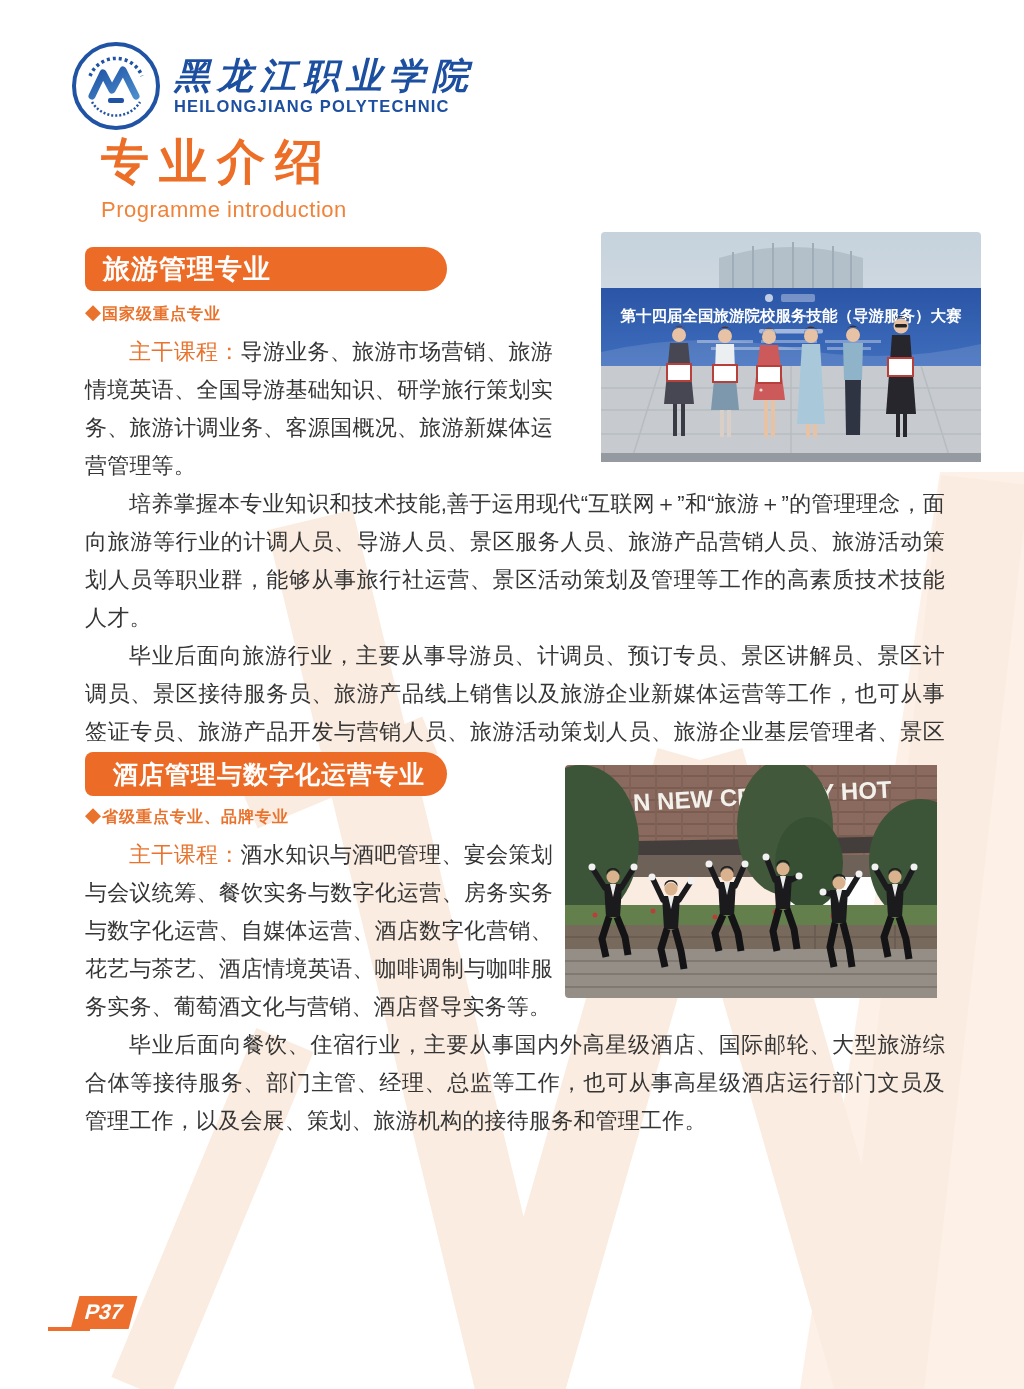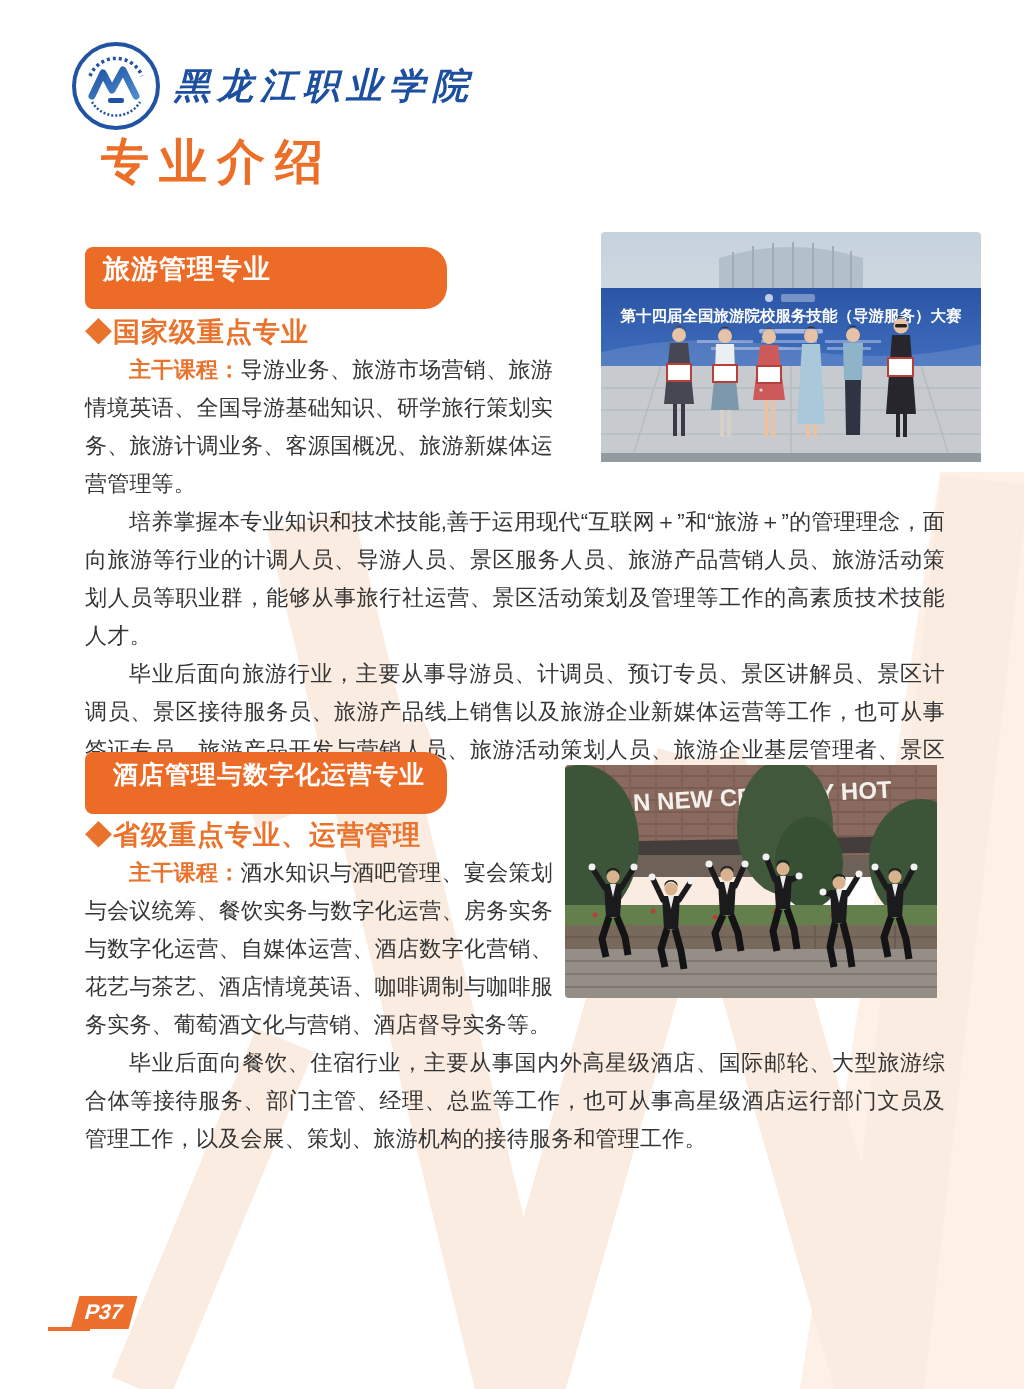--- a/index.html
+++ b/index.html
@@ -37,35 +37,35 @@
   .photo{
     width:380px; margin-left:12px; margin-right:-13px;
     border-radius:4px; overflow:hidden; display:block;
   }
   .photo svg{ display:block; }
   .sec1-photo{ height:215px; }
   .sec1-photo .photo{ margin-top:-15px; height:290px;margin-left:48px; }
   .sec2-photo{ height:246px; }
   .sec2-photo .photo{ margin-top:13px; height:233px; }
   .banner{
-    width:362px; height:62px; background:#ec6b26;
+    width:362px; height:44px; background:#ec6b26;
     border-radius:8px 22px 22px 8px;
     color:#fff; font-weight:bold; font-size:27px; letter-spacing:1px;
     line-height:44px; padding-left:18px; margin-bottom:10px; white-space:nowrap;
   }
   .section-2 .banner{ font-size:25px; margin-bottom:8px;padding-left:28px; }
   .tag{
-    color:#e9722c; font-weight:bold; font-size:27px; height:26px; line-height:26px;
+    color:#e9722c; font-weight:bold; font-size:16px; height:26px; line-height:26px;
     margin-bottom:6px; letter-spacing:1px;
   }
   p.body-text{
     font-size:22px; line-height:38px; color:#353535; text-indent:2em;
     text-align:justify; letter-spacing:0.2px;
   }
-  .course-label{ color:#e9722c; font-weight:bold; }
+  .course-label{ color:#e9722c; font-weight:normal; }
   
   .page-footer{ position:absolute; left:48px; top:1296px; z-index:2; width:120px; height:40px; }
   .pnum{
     position:absolute; left:27px; top:0; width:58px; height:33px;
     background:#ed6f2d; transform:skewX(-15deg);
     color:#fff; font-size:21px; font-weight:bold; text-align:center; line-height:32px;
   }
   .pnum-line{ position:absolute; left:0; top:31px; width:42px; height:3.5px; background:#ed6f2d; }
 </style>
 </head>
@@ -95,25 +95,27 @@
           </linearGradient>
         </defs>
         <path d="M14,30 A28,28 0 0 1 66,30" fill="none" stroke="#2053a4" stroke-width="3.5" stroke-dasharray="3 3"></path>
         <path d="M16,56 A28,28 0 0 0 64,56" fill="none" stroke="#2053a4" stroke-width="2.5" stroke-dasharray="2 2"></path>
         <path d="M16,50 L27,27 L36,44 L47,24 L60,50" fill="none" stroke="url(#mgrad)" stroke-width="7" stroke-linejoin="round" stroke-linecap="round"></path>
         <rect x="32" y="52" width="16" height="5" rx="2" fill="#2053a4"></rect>
       </svg>
     </div>
     <div class="school-names">
       <div class="school-cn">黑龙江职业学院</div>
+      <div class="school-en">HEILONGJIANG POLYTECHNIC</div>
     </div>
   </div>
 
   <div class="page-title">
     <div class="title-cn">专业介绍</div>
+    <div class="title-en">Programme introduction</div>
   </div>
 
   <div class="section section-1">
     <div class="photo-float sec1-photo">
       <div class="photo">
         <svg viewBox="0 0 380 230" width="380" height="230">
           <defs>
             <linearGradient id="sky1" x1="0" y1="0" x2="0" y2="1">
               <stop offset="0" stop-color="#c6d2dc"></stop>
                 <stop offset="1" stop-color="#e3eaef"></stop>
@@ -354,21 +356,21 @@
                 <circle cx="19" cy="-10" r="3.5" fill="#f1f1f1"></circle>
               <path d="M-4,40 L-11,60 L-7,80" stroke="#141416" stroke-width="7" fill="none"></path>
               <path d="M4,40 L11,62 L14,82" stroke="#141416" stroke-width="7" fill="none"></path>
             </g>
           </g>
         </svg>
       </div>
     </div>
 
     <div class="banner">酒店管理与数字化运营专业</div>
-    <div class="tag">◆省级重点专业、运营管理</div>
+    <div class="tag">◆省级重点专业、品牌专业</div>
     <p class="body-text"><span class="course-label">主干课程：</span><span>酒水知识与酒吧管理、宴会策划与会议统筹、餐饮实务与数字化运营、房务实务与数字化运营、自媒体运营、酒店数字化营销、花艺与茶艺、酒店情境英语、咖啡调制与咖啡服务实务、葡萄酒文化与营销、酒店督导实务等。</span></p>
     <p class="body-text">毕业后面向餐饮、住宿行业，主要从事国内外高星级酒店、国际邮轮、大型旅游综合体等接待服务、部门主管、经理、总监等工作，也可从事高星级酒店运行部门文员及管理工作，以及会展、策划、旅游机构的接待服务和管理工作。</p>
   </div>
 
   <div class="page-footer">
     <div class="pnum">P37</div>
     <div class="pnum-line"></div>
   </div>
 
 </div>

